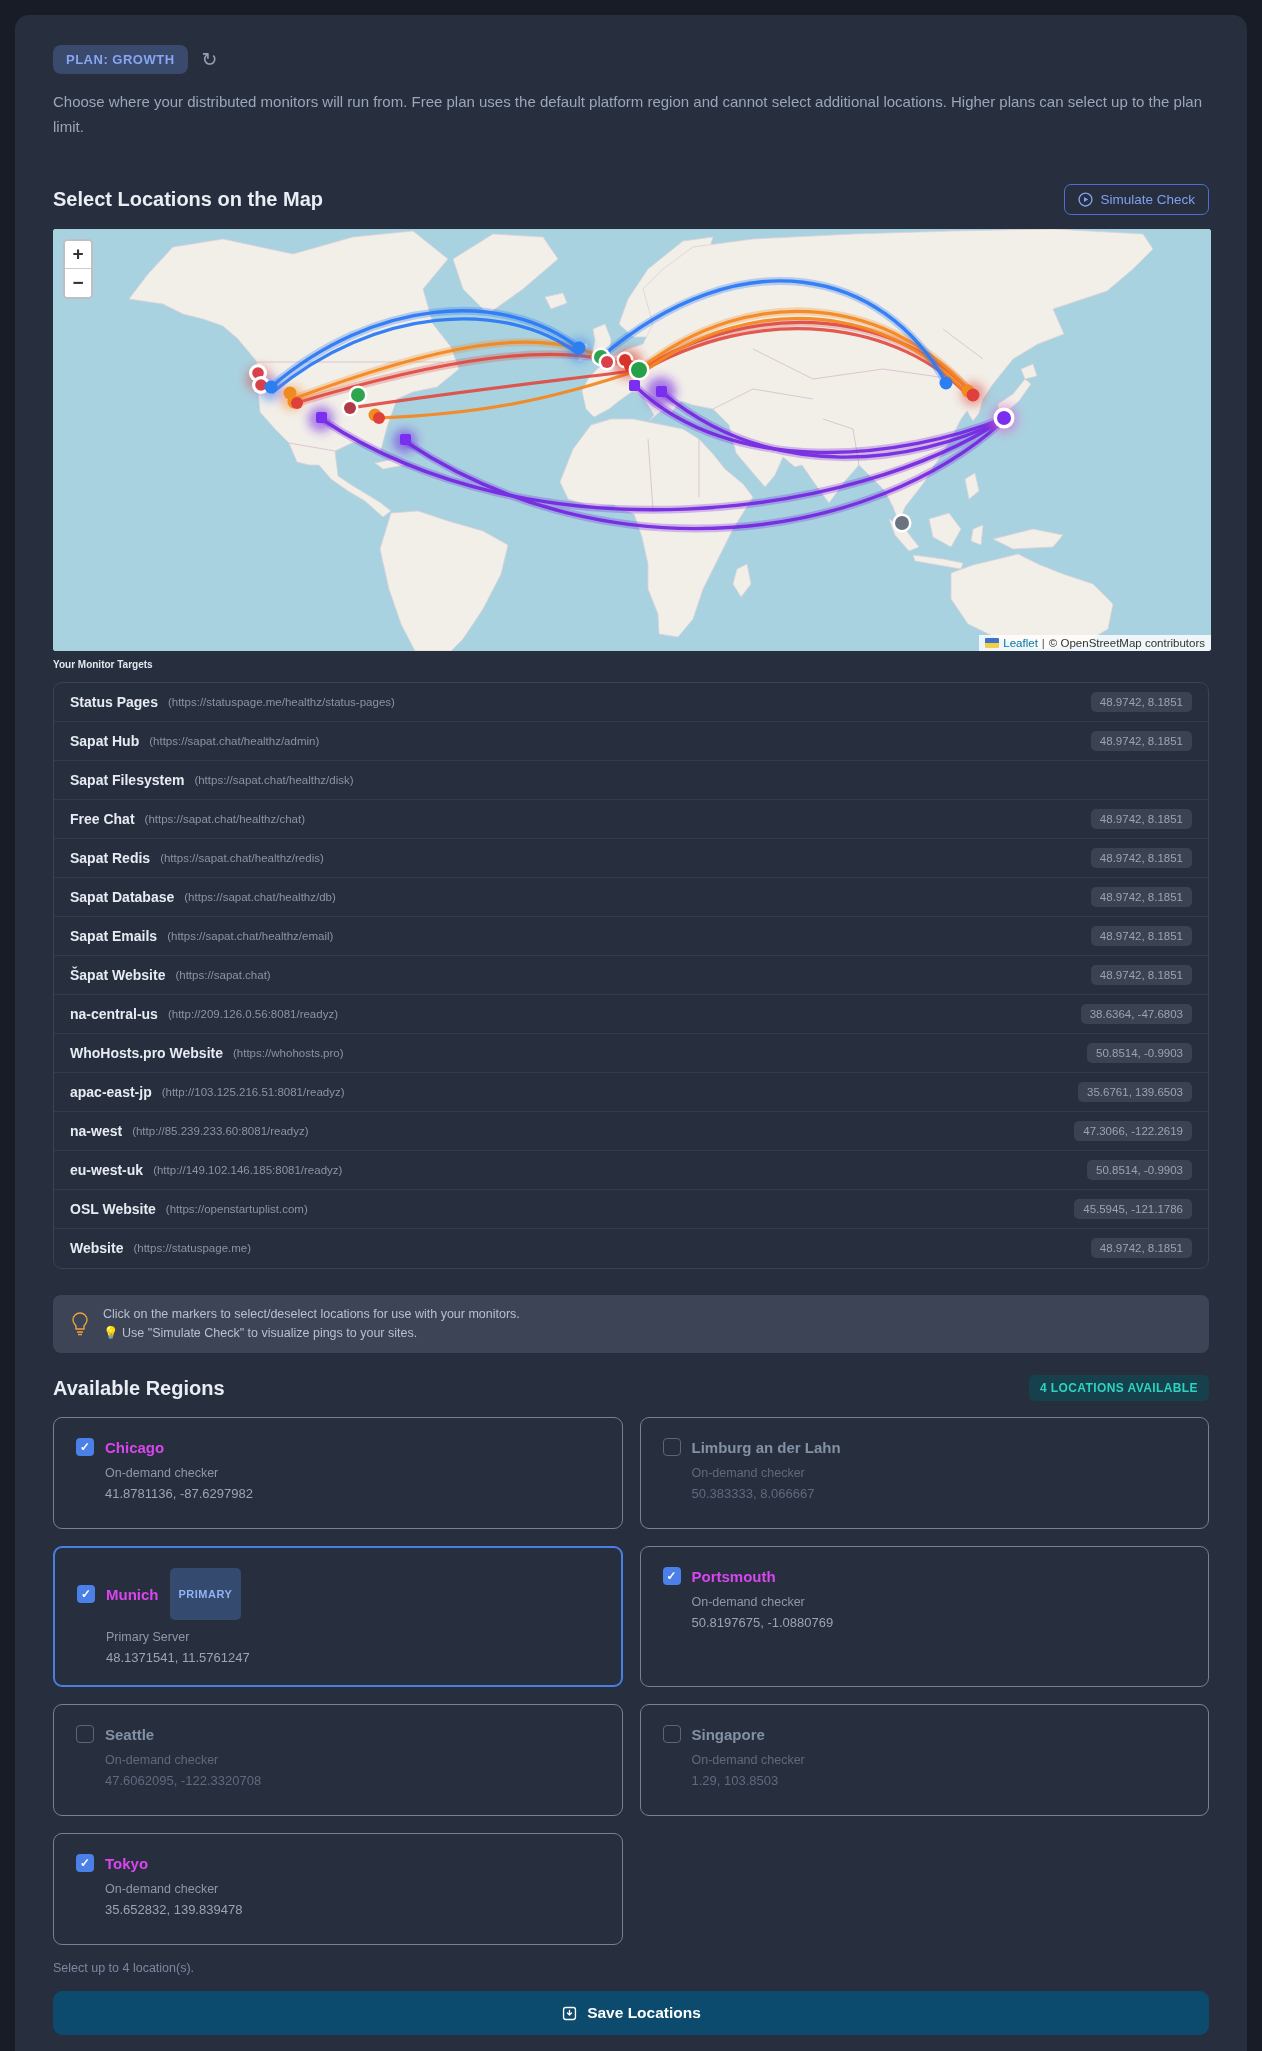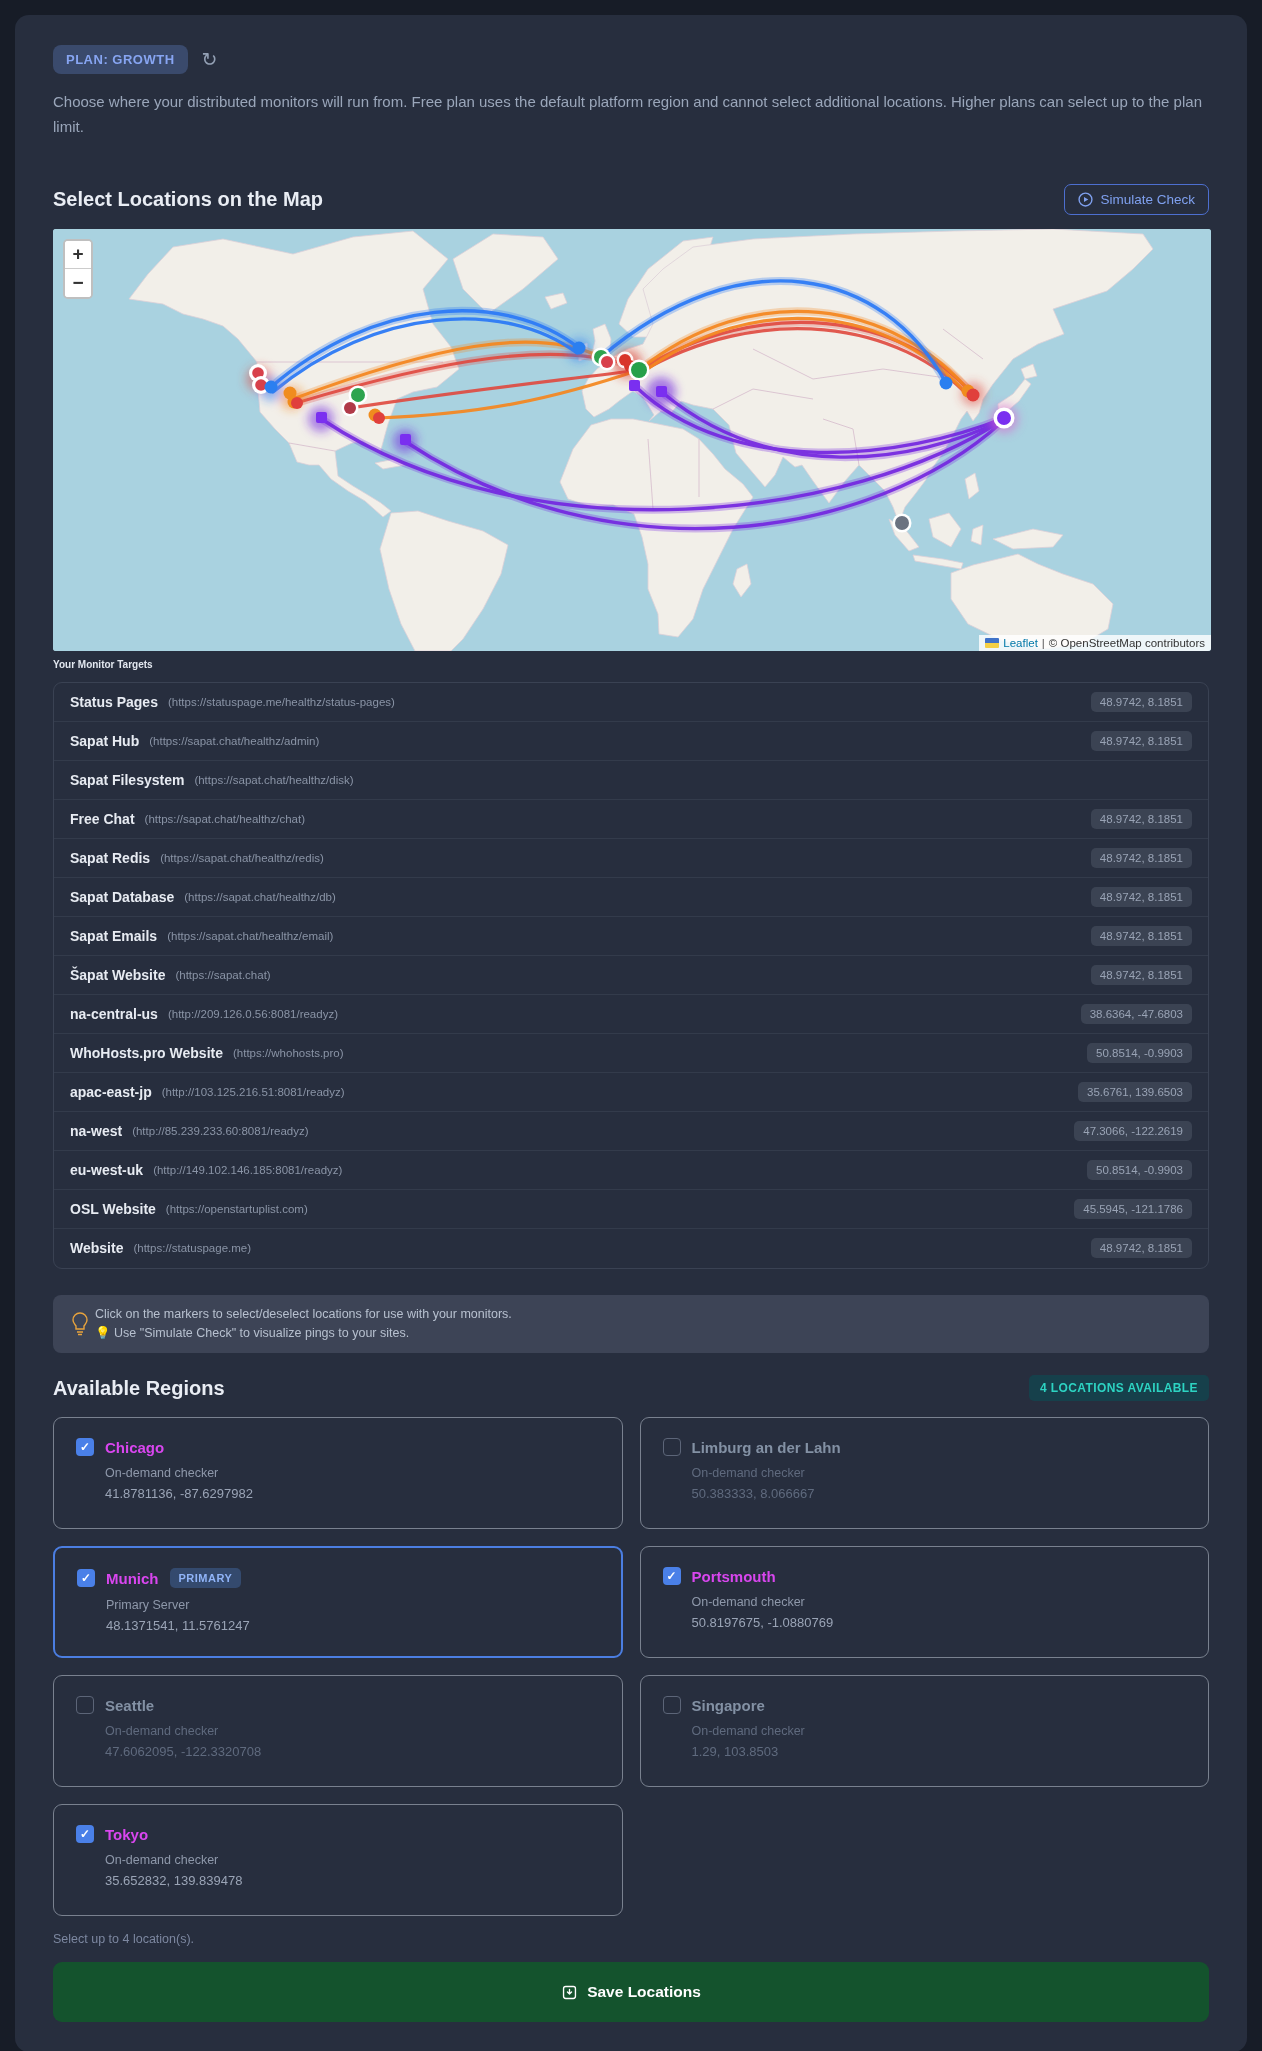--- a/index.html
+++ b/index.html
@@ -36,41 +36,41 @@
   .targets-title { margin-top:8px; font-size:10px; font-weight:700; color:#e2e7ef; }
   .tlist { margin-top:12px; border:1px solid #3a4253; border-radius:9px; overflow:hidden; }
   .trow { display:flex; align-items:center; height:39px; padding:0 16px; border-bottom:1px solid #333b4b; }
   .trow:last-child { border-bottom:none; }
   .tname { color:#e7ebf2; font-size:14px; font-weight:700; }
   .turl { color:#8a94a6; font-size:11.5px; margin-left:10px; }
   .tspacer { flex:1; }
   .tcoord { background:#3b4353; color:#99a3b5; font-size:11.5px; padding:4px 9px; border-radius:5px; }
   .tcoord:empty { display:none; }
   
-  .tipbox { margin-top:26px; background:#3d4456; border-radius:8px; padding:10px 16px; display:flex; align-items:center; gap:4px; }
+  .tipbox { margin-top:26px; background:#3d4456; border-radius:8px; padding:10px 16px; display:flex; align-items:center; gap:12px; }
   .tiplines { color:#b7c0cf; font-size:12.5px; line-height:1.55; }
   
   .regions-head { display:flex; align-items:center; justify-content:space-between; margin-top:22px; }
   .avail-badge { background:#16404b; color:#2dd3c2; font-size:12px; font-weight:700; letter-spacing:.4px; padding:6px 11px; border-radius:5px; }
   .grid { margin-top:16px; display:grid; grid-template-columns:1fr 1fr; gap:17px; }
   .card { border:1px solid #79818f; border-radius:9px; padding:20px 22px; min-height:112px; background:#272e3e; cursor:pointer; }
   .card.primary { border:2px solid #4b7ee2; }
   .card-top { display:flex; align-items:center; gap:11px; }
   .cb { width:18px; height:18px; border-radius:4px; flex:0 0 18px; }
   .cb.on { background:#4a80e8; display:flex; align-items:center; justify-content:center; color:#fff; font-size:12px; font-weight:700; }
   .cb.on::after { content:"✓"; }
   .cb.off { background:transparent; border:1.5px solid #5c6activities578; border:1.5px solid #5c6578; }
   .card-name { font-size:15px; font-weight:700; color:#d946ef; }
   .card.dim .card-name { color:#8391a4; }
-  .primary-badge { background:#344a6e; color:#90b4f8; font-size:11px; font-weight:700; letter-spacing:.5px; padding:4px 9px; border-radius:5px;text-align:center; }
+  .primary-badge { background:#344a6e; color:#90b4f8; font-size:11px; font-weight:700; letter-spacing:.5px; padding:20px 9px; border-radius:5px;text-align:center; }
   .card-sub { margin:10px 0 0 29px; font-size:12.5px; color:#8e98aa; }
   .card-coord { margin:6px 0 0 29px; font-size:13px; color:#9aa4b6; }
   .card.dim .card-sub, .card.dim .card-coord { color:#5f6a7e; }
   .limit-note { margin-top:16px; font-size:12.5px; color:#7c87a0; }
-  .save-btn { margin-top:16px; width:100%; height:60px; background:#14532d; border:none; border-radius:9px; color:#fff; font-size:15.5px; font-weight:700; font-family:inherit; display:flex; align-items:center; justify-content:center; gap:9px; cursor:pointer; }
+  .save-btn { margin-top:16px; width:100%; height:44px; background:#0c4a6e; border:none; border-radius:9px; color:#fff; font-size:15.5px; font-weight:700; font-family:inherit; display:flex; align-items:center; justify-content:center; gap:9px; cursor:pointer; }
 </style>
 </head>
 <body>
 
 <div class="panel">
 
   <div class="hdr-row">
     <div class="hdr-right">
       <div class="plan-badge">PLAN: GROWTH</div>
       <div class="refresh">↻</div>

